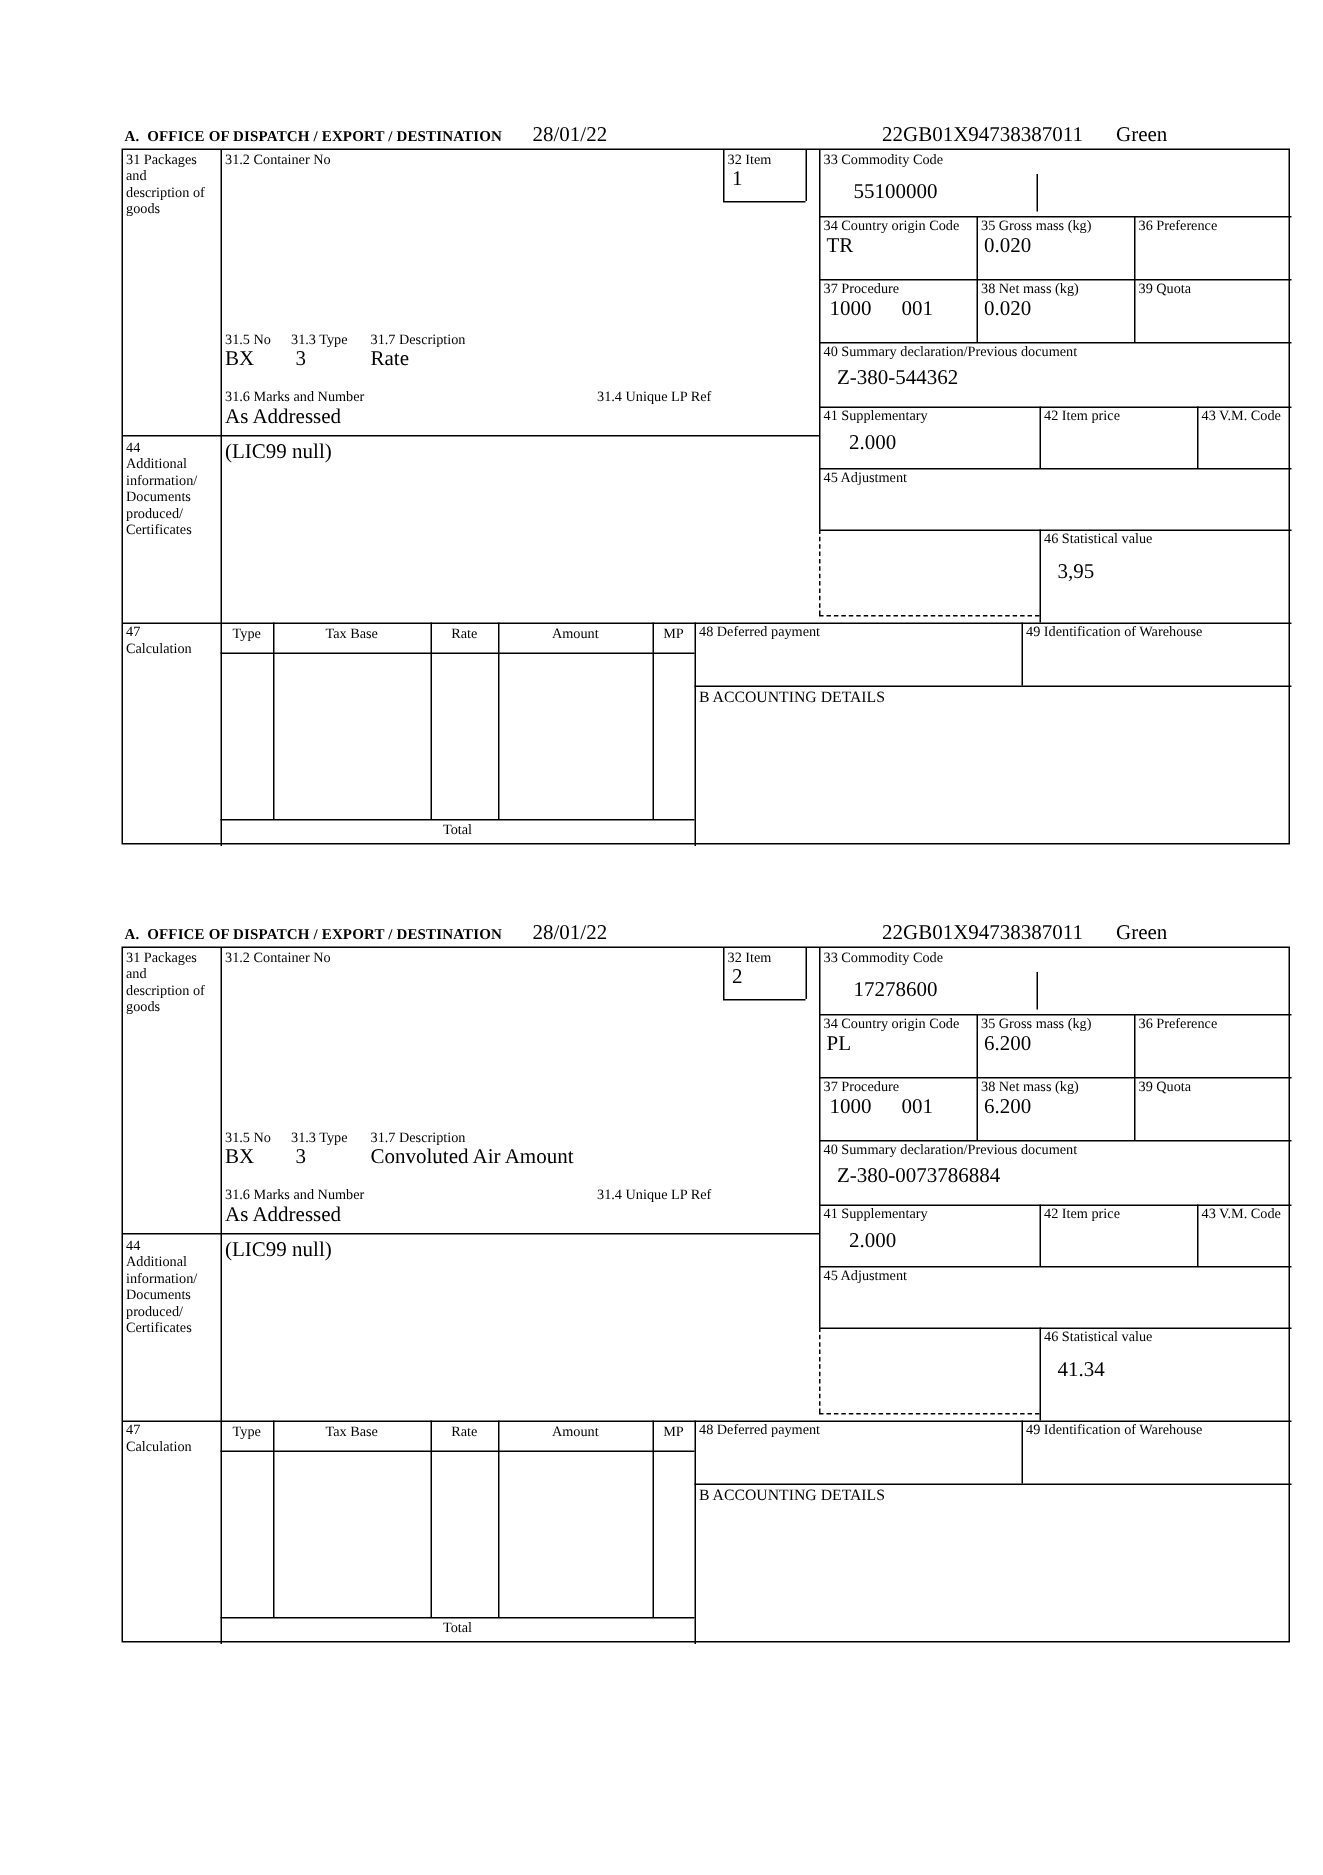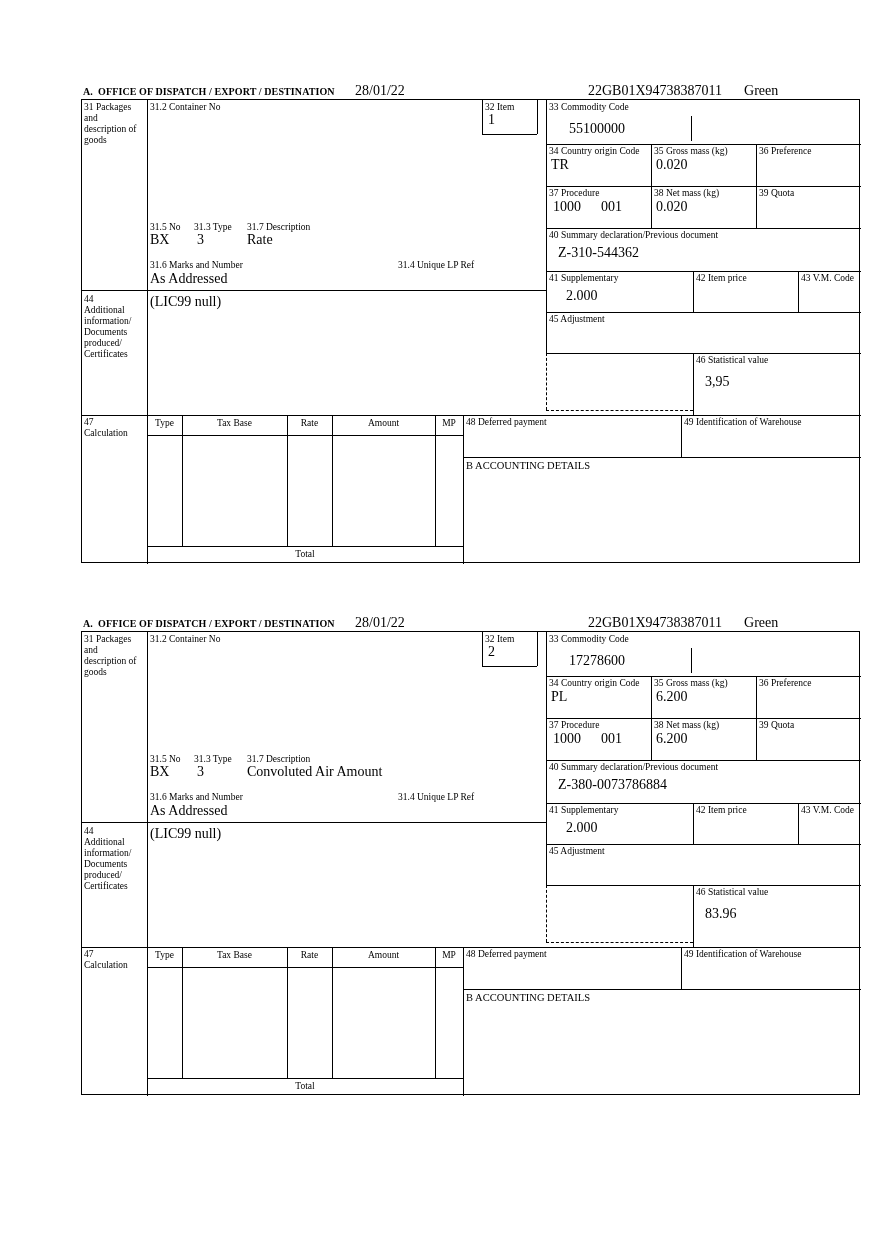--- a/index.html
+++ b/index.html
@@ -84,21 +84,21 @@
     <div class="lbl" style="left:677px;top:46px">36 Preference</div>
 
     <div class="lbl" style="left:467px;top:88px">37 Procedure</div>
     <div class="val" style="left:471px;top:99px">1000</div>
     <div class="val" style="left:519px;top:99px">001</div>
     <div class="lbl" style="left:572px;top:88px">38 Net mass (kg)</div>
     <div class="val" style="left:574px;top:99px">0.020</div>
     <div class="lbl" style="left:677px;top:88px">39 Quota</div>
 
     <div class="lbl" style="left:467px;top:130px">40 Summary declaration/Previous document</div>
-    <div class="val" style="left:476px;top:145px">Z-310-544362</div>
+    <div class="val" style="left:476px;top:145px">Z-380-544362</div>
 
     <div class="lbl" style="left:68px;top:122px">31.5 No</div>
     <div class="lbl" style="left:112px;top:122px">31.3 Type</div>
     <div class="lbl" style="left:165px;top:122px">31.7 Description</div>
     <div class="val" style="left:68px;top:132px">BX</div>
     <div class="val" style="left:115px;top:132px">3</div>
     <div class="val" style="left:165px;top:132px">Rate</div>
 
     <div class="lbl" style="left:68px;top:160px">31.6 Marks and Number</div>
     <div class="lbl" style="left:316px;top:160px">31.4 Unique LP Ref</div>
@@ -212,21 +212,21 @@
     <div class="lbl" style="left:614px;top:173px">42 Item price</div>
     <div class="lbl" style="left:719px;top:173px">43 V.M. Code</div>
 
     <div class="lbl" style="left:2px;top:194px">44</div>
     <div class="lbl wrap" style="left:2px;top:205px;width:56px">Additional information/ Documents produced/ Certificates</div>
     <div class="val" style="left:68px;top:194px">(LIC99 null)</div>
 
     <div class="lbl" style="left:467px;top:214px">45 Adjustment</div>
 
     <div class="lbl" style="left:614px;top:255px">46 Statistical value</div>
-    <div class="val" style="left:623px;top:274px">83.96</div>
+    <div class="val" style="left:623px;top:274px">41.34</div>
 
     <div class="lbl wrap" style="left:2px;top:317px;width:50px">47 Calculation</div>
     <div class="lbl ctr" style="left:65px;top:318px;width:35px">Type</div>
     <div class="lbl ctr" style="left:100px;top:318px;width:105px">Tax Base</div>
     <div class="lbl ctr" style="left:205px;top:318px;width:45px">Rate</div>
     <div class="lbl ctr" style="left:250px;top:318px;width:103px">Amount</div>
     <div class="lbl ctr" style="left:353px;top:318px;width:28px">MP</div>
     <div class="lbl ctr" style="left:65px;top:449px;width:316px">Total</div>
 
     <div class="lbl" style="left:384px;top:317px">48 Deferred payment</div>

